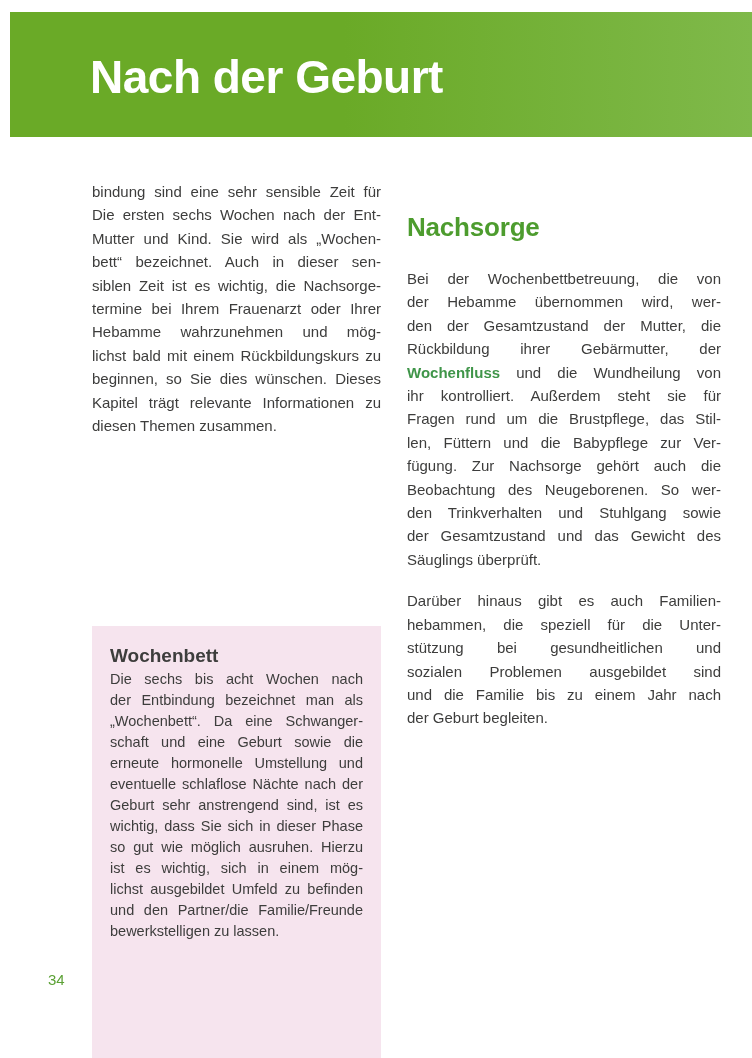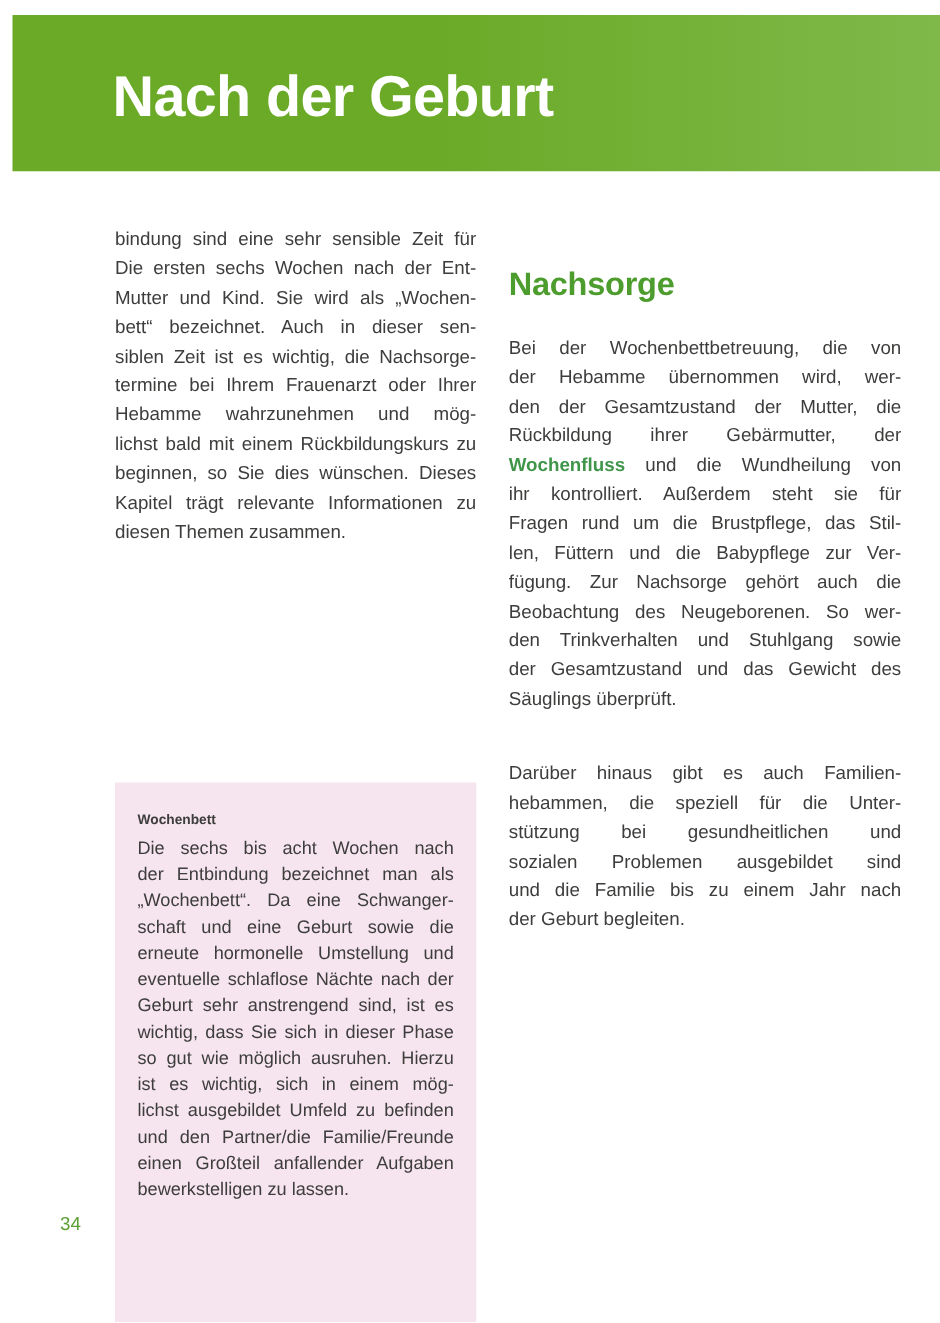--- a/index.html
+++ b/index.html
@@ -49,40 +49,40 @@
   }
   .section-heading {
     font-size: 26px;
     line-height: 28px;
     font-weight: bold;
     color: var(--heading-green, #4d9c2e);
     letter-spacing: -0.2px;
     margin-top: 36px;
   }
   .para-1 { margin-top: 26px; }
-  .para-2 { margin-top: 36px; }
+  .para-2 { margin-top: 18px; }
   .line {
     text-align: justify;
     text-align-last: justify;
     overflow: hidden;
     white-space: nowrap;
   }
   .line.last { text-align-last: left; }
   .page strong { font-weight: bold; color: var(--accent-green, #3f9549); }
   
   .info-box {
     position: absolute;
     left: 92px; top: 626px;
     width: 289px; height: 432px;
     background: var(--box-pink, #f6e4ee);
     box-sizing: border-box;
     padding: 20px 18px 0 18px;
   }
   .info-box-heading {
-    font-size: 11px;
+    font-size: 19px;
     line-height: 20px;
     font-weight: bold;
   }
   .info-box-body {
     margin-top: 3px;
     font-size: 14.5px;
     line-height: 21px;
   }
   .page-number {
     position: absolute;
@@ -150,20 +150,19 @@
         <div class="line">„Wochenbett“. Da eine Schwanger-</div>
         <div class="line">schaft und eine Geburt sowie die</div>
         <div class="line">erneute hormonelle Umstellung und</div>
         <div class="line">eventuelle schlaflose Nächte nach der</div>
         <div class="line">Geburt sehr anstrengend sind, ist es</div>
         <div class="line">wichtig, dass Sie sich in dieser Phase</div>
         <div class="line">so gut wie möglich ausruhen. Hierzu</div>
         <div class="line">ist es wichtig, sich in einem mög-</div>
         <div class="line">lichst ausgebildet Umfeld zu befinden</div>
         <div class="line">und den Partner/die Familie/Freunde</div>
-        <div class="line">einen Großteil anfallender Aufgaben</div>
         <div class="line last">bewerkstelligen zu lassen.</div>
       </div>
   </div>
 
   <div class="page-number">34</div>
 
 </div>
 
 </body></html>

